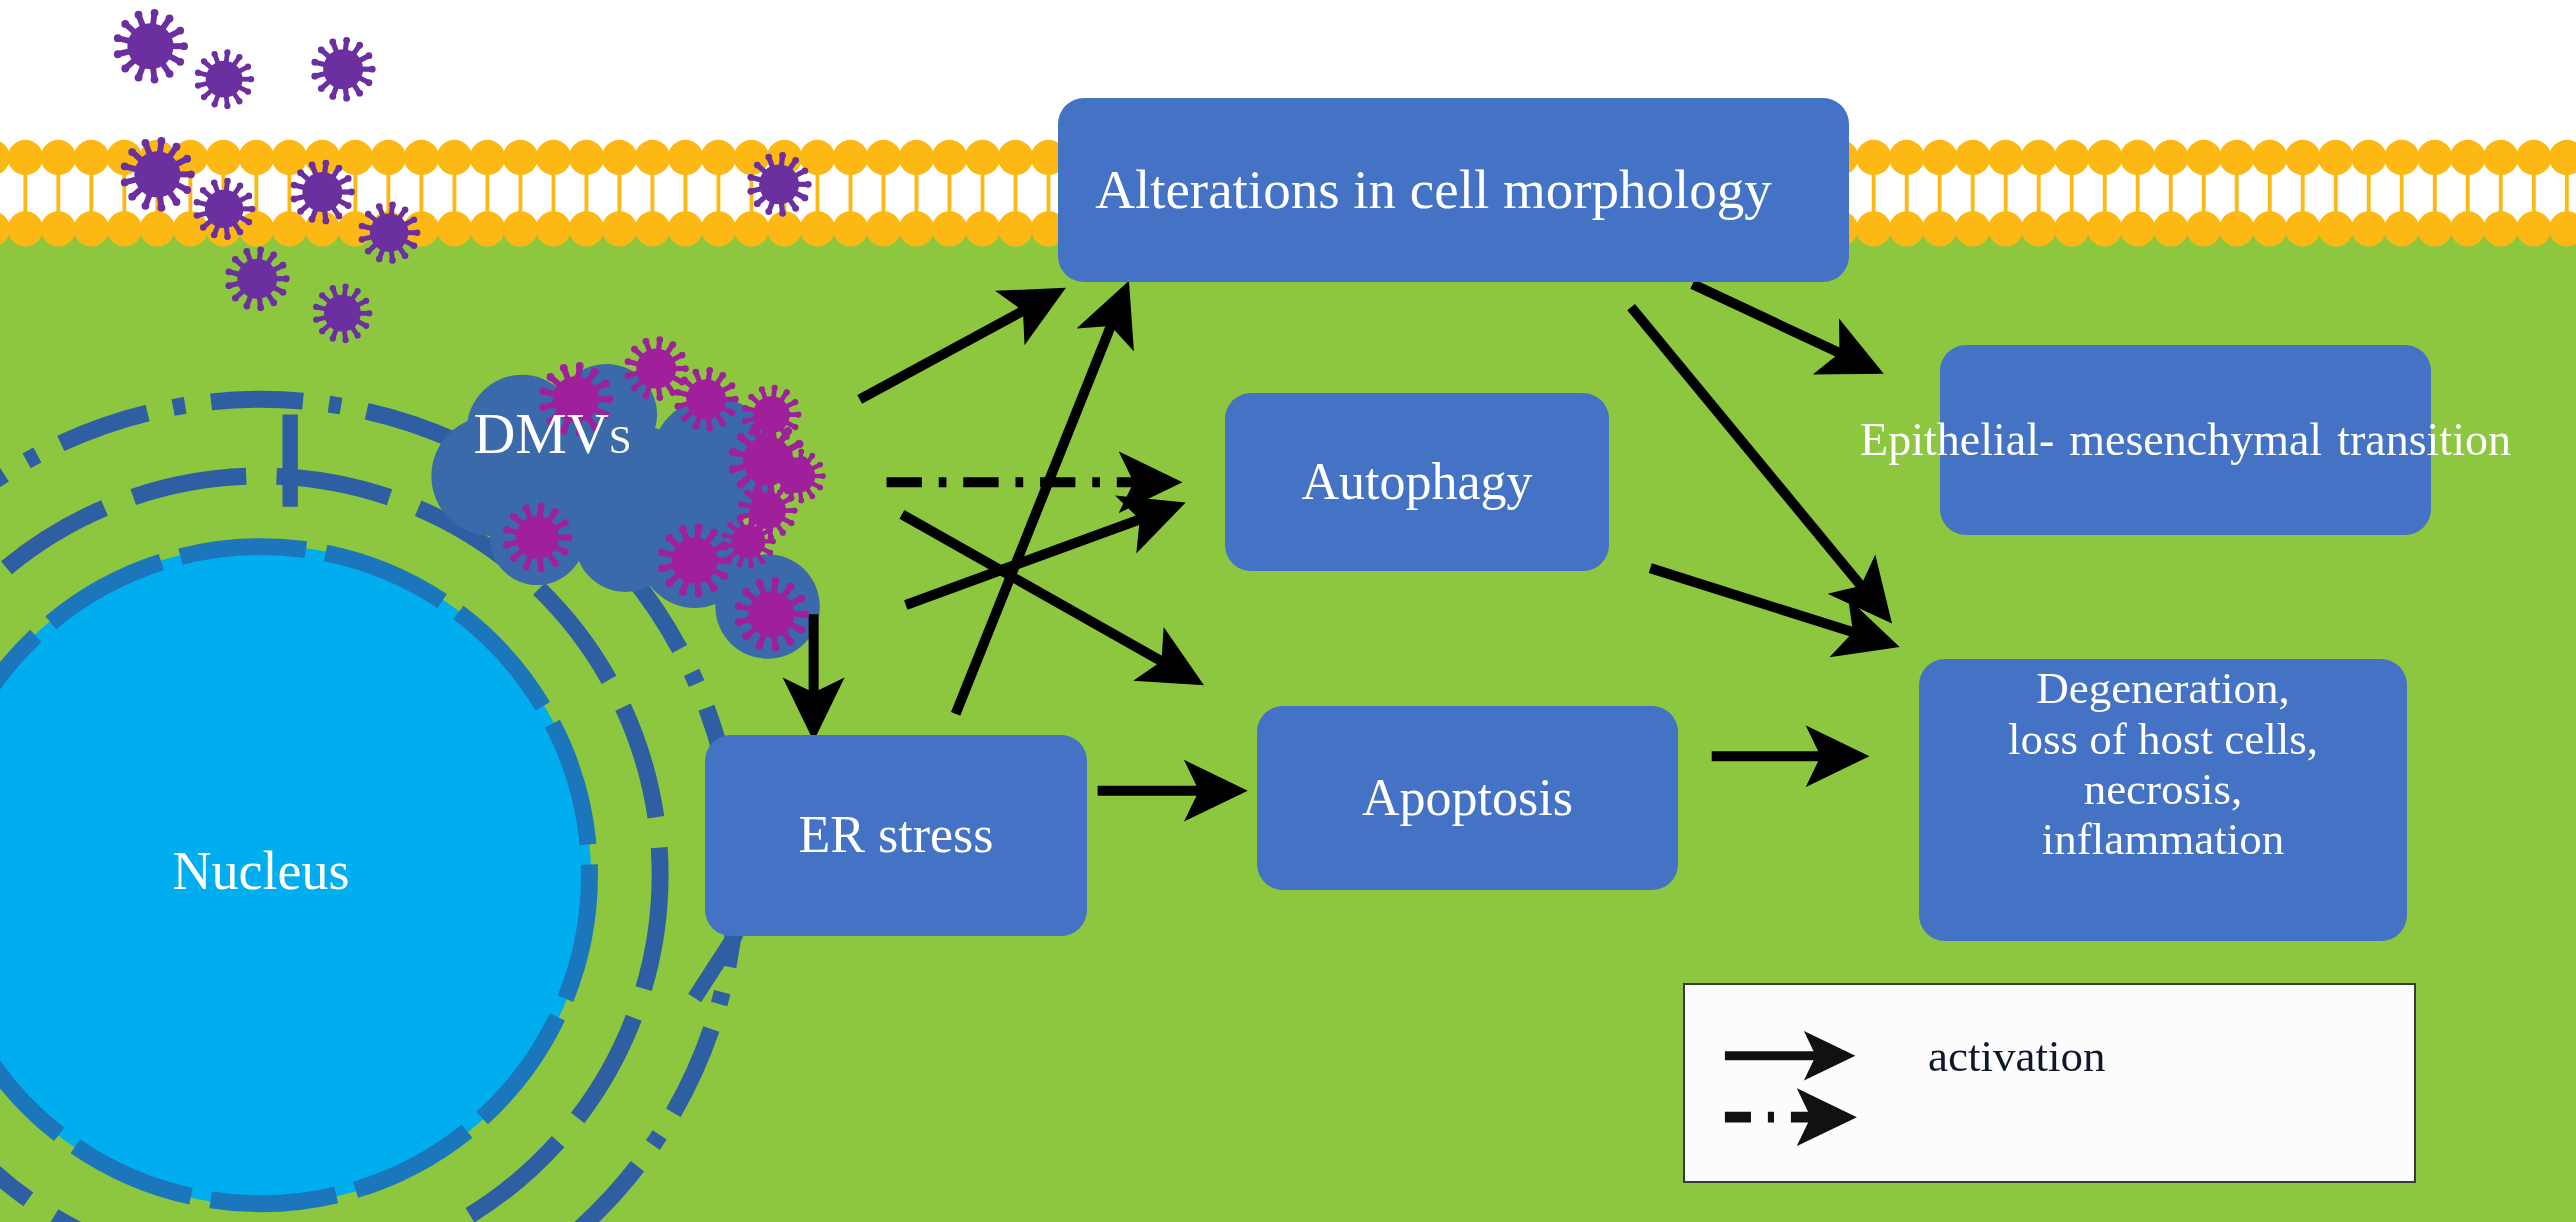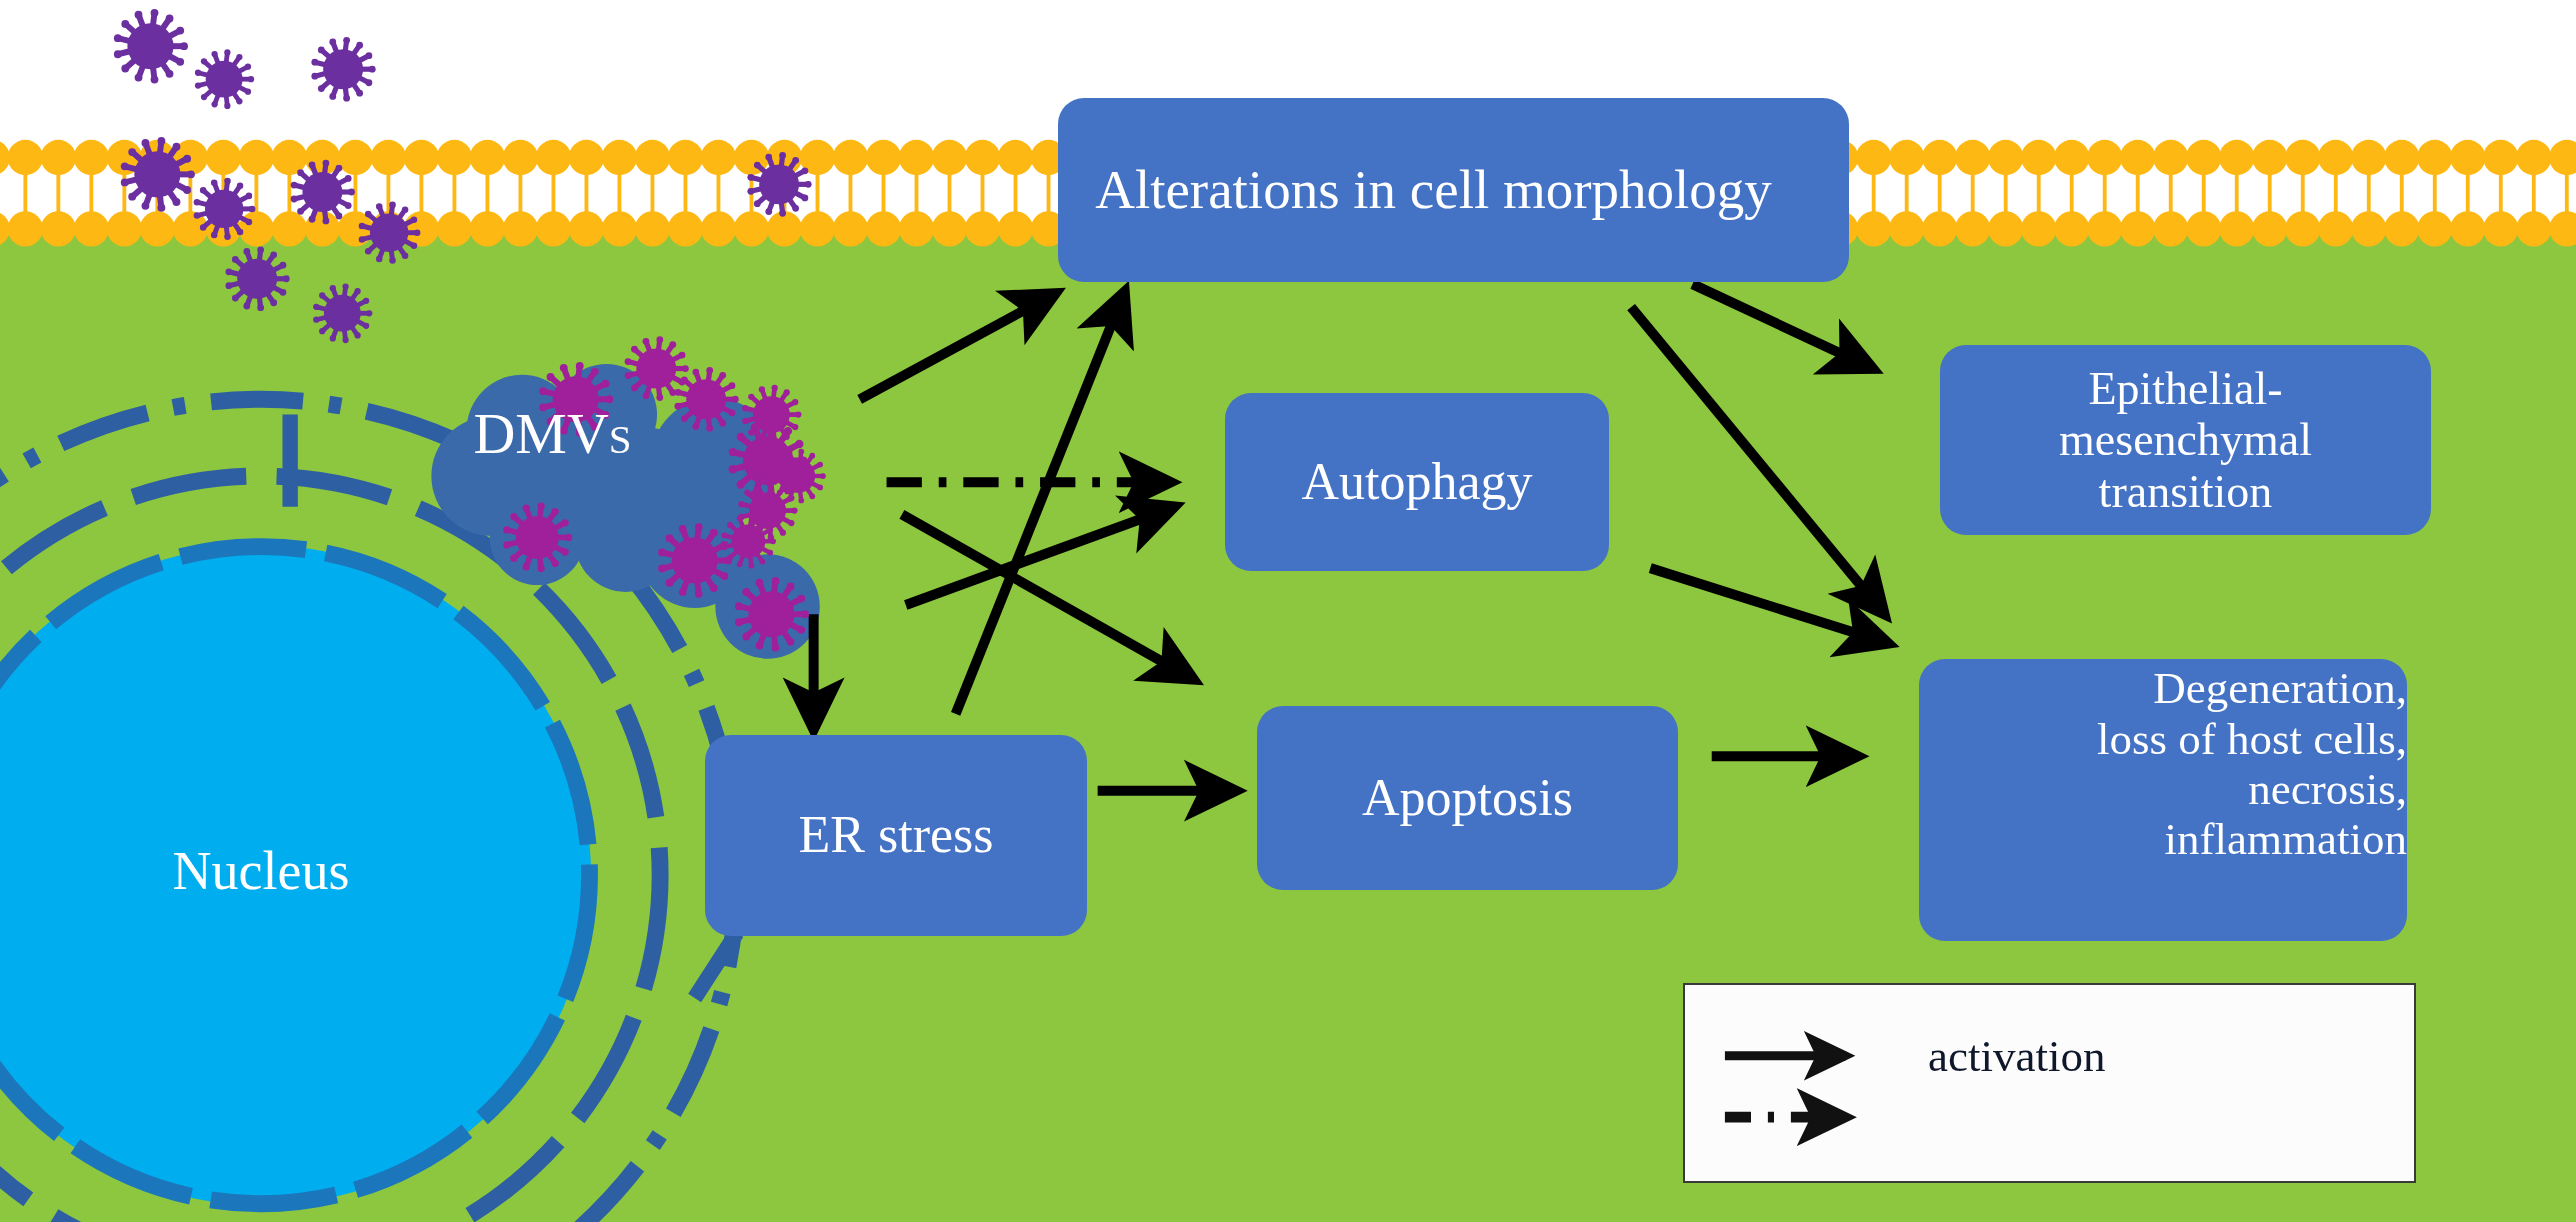--- a/index.html
+++ b/index.html
@@ -973,29 +973,29 @@
 
   <div class="nodebox" style="left:1225px;top:393px;width:384px;height:178px;">
     <div class="boxtext" style="left:0;top:0;width:384px;height:178px;font-size:52px;">Autophagy</div>
   </div>
 
   <div class="nodebox" style="left:705px;top:735px;width:382px;height:201px;">
     <div class="boxtext" style="left:0;top:0;width:382px;height:201px;font-size:52px;">ER stress</div>
   </div>
 
   <div class="nodebox" style="left:1940px;top:345px;width:491px;height:190px;">
-    <div class="boxtext" style="left:0;top:0;width:491px;height:190px;font-size:46px;flex-direction:column;">
+    <div class="boxtext" style="left:0;top:0;width:491px;height:190px;font-size:46px;flex-direction:row;gap:15px;">
       <span>Epithelial-</span>
       <span>mesenchymal</span>
       <span>transition</span>
     </div>
   </div>
 
   <div class="nodebox" style="left:1919px;top:659px;width:488px;height:282px;">
-    <div class="boxtext" style="left:0;top:0;width:488px;height:210px;font-size:45px;flex-direction:column;align-items:flex-end;">
+    <div class="boxtext" style="left:0;top:0;width:488px;height:210px;font-size:45px;flex-direction:column;">
       <span>Degeneration,</span>
       <span>loss of host cells,</span>
       <span>necrosis,</span>
       <span>inflammation</span>
     </div>
   </div>
 
   <div class="boxtext" style="left:77px;top:833px;width:368px;height:77px;font-size:54px;">Nucleus</div>
 
   <div class="boxtext" style="left:445px;top:399px;width:215px;height:71px;font-size:58px;

